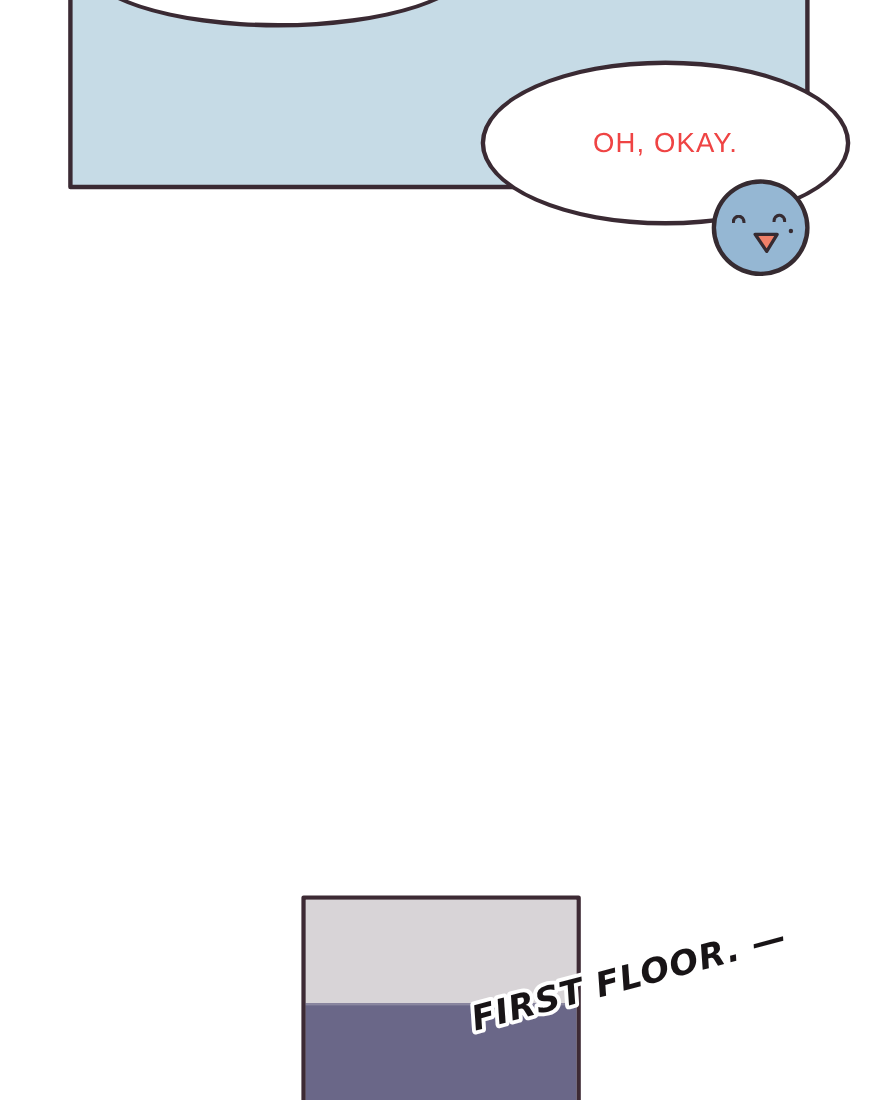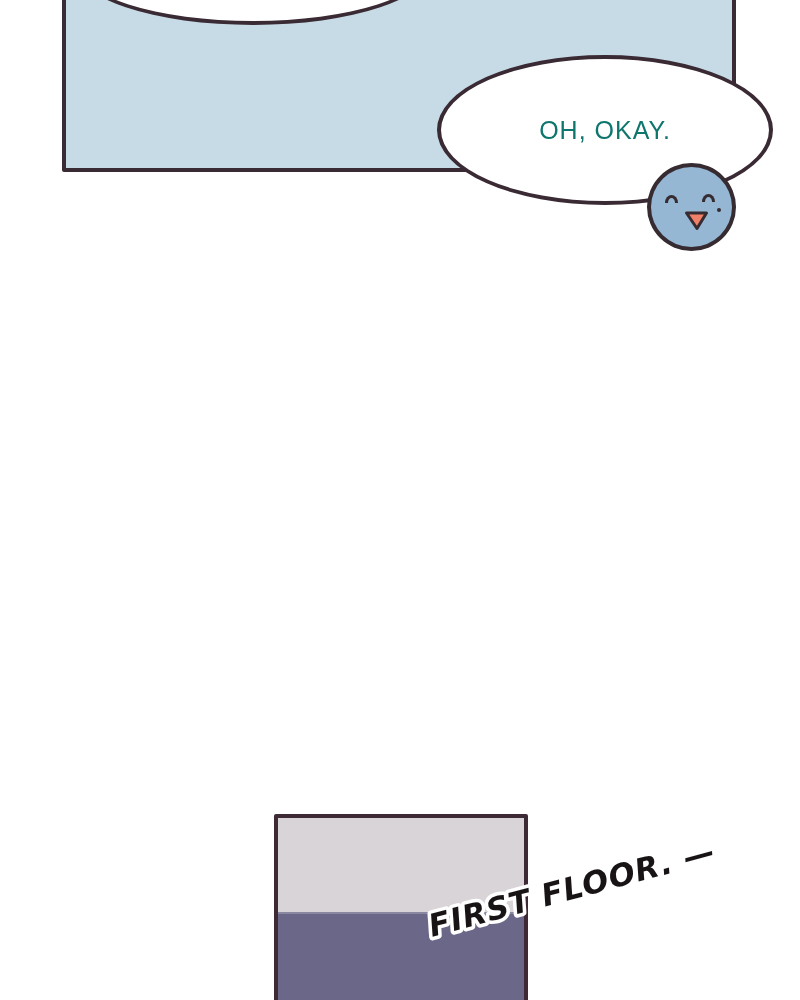--- a/index.html
+++ b/index.html
@@ -115,21 +115,21 @@
 </head>
 <body>
 
 <div id="screen">
 
   <div class="top-panel" style="background-color: rgb(198, 219, 230); border-color: rgb(58, 42, 51);"></div>
 
   <div class="cutoff-bubble" style="background-color: rgb(255, 255, 255); border-color: rgb(58, 42, 51);"></div>
 
   <div class="speech-bubble" style="background-color: rgb(255, 255, 255); border-color: rgb(58, 42, 51);">
-    <span class="speech-text" style="color: #0f766e;">OH, OKAY.</span>
+    <span class="speech-text" style="color: #ef4444;">OH, OKAY.</span>
   </div>
 
   <div class="face" style="background-color: rgb(149, 183, 211); border-color: rgb(54, 43, 49);">
     <span class="eye eye-left" style="border-color: rgb(54, 43, 49);"></span>
     <span class="eye eye-right" style="border-color: rgb(54, 43, 49);"></span>
     <span class="beauty-mark" style="background-color: rgb(54, 43, 49);"></span>
     <svg class="mouth-svg" width="27" height="23" viewBox="0 0 27 23">
       <path d="M3.5 4 L23.5 4 L14 19.5 Z" stroke-width="3" stroke-linejoin="round" style="fill: rgb(240, 128, 104); stroke: rgb(54, 43, 49);"></path>
     </svg>
   </div>

